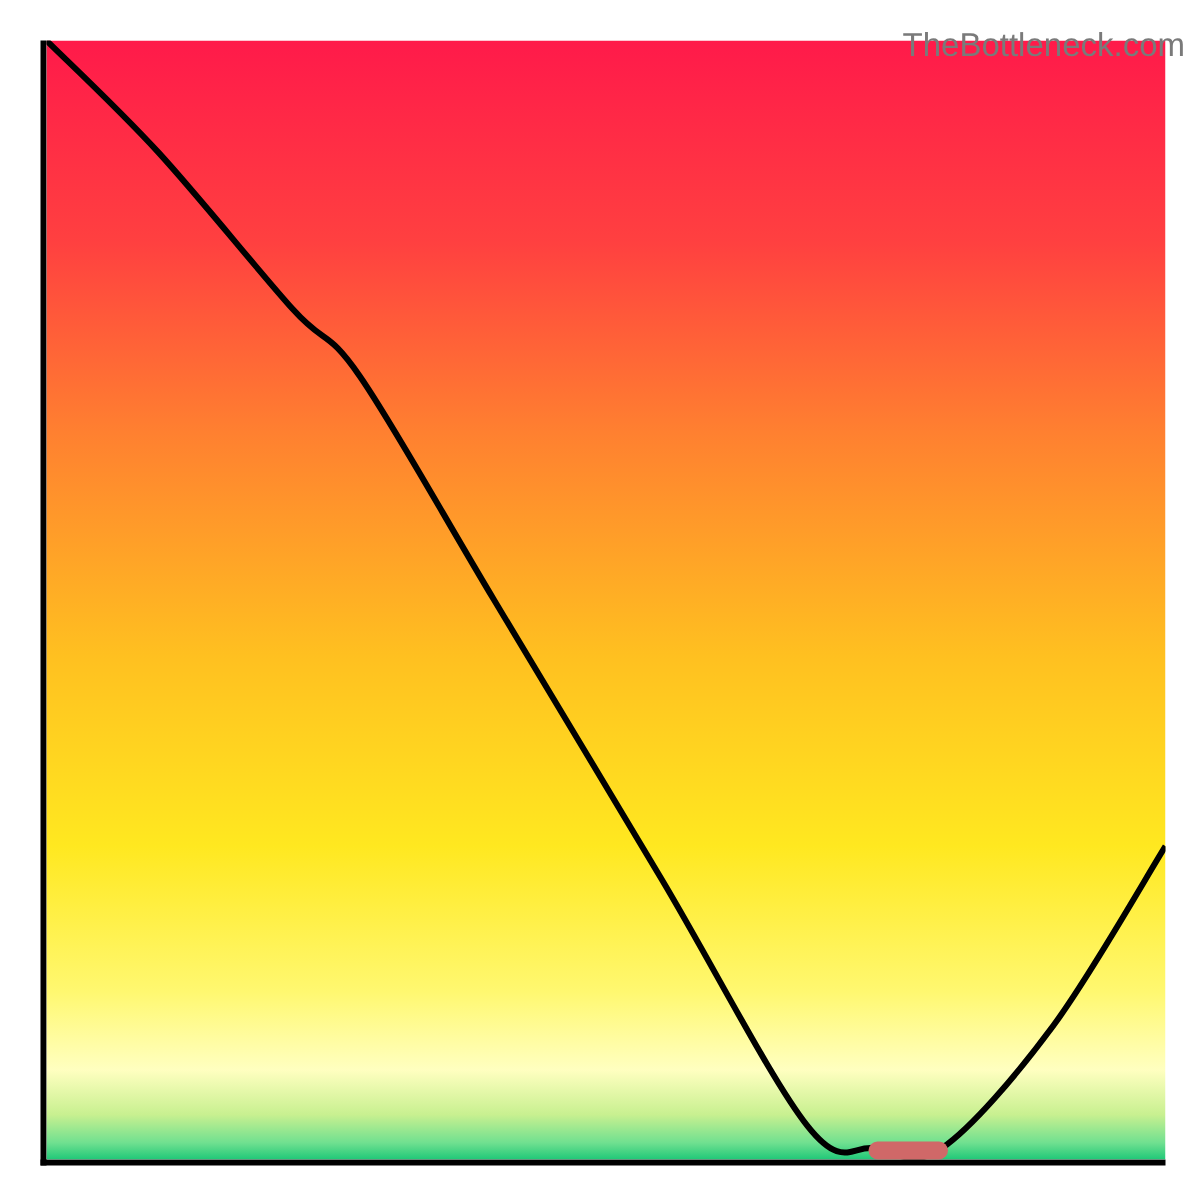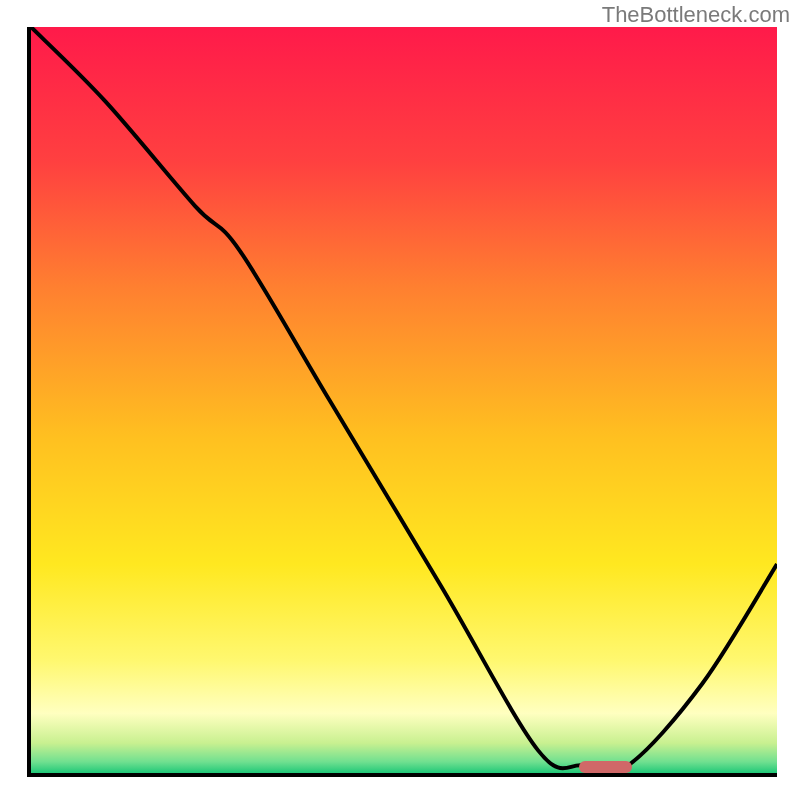--- a/index.html
+++ b/index.html
@@ -6,21 +6,21 @@
     margin: 0;
     padding: 0;
     width: 800px;
     height: 800px;
     position: relative;
     background: #ffffff;
     font-family: Arial, sans-serif;
   }
   .watermark {
     position: absolute;
-    top: 2px;
+    top: 17px;
     right: 10px;
     font-size: 22px;
     color: #7a7a7a;
     font-weight: 500;
     z-index: 10;
   }
   .plot-area {
     position: absolute;
     left: 27px;
     top: 27px;

